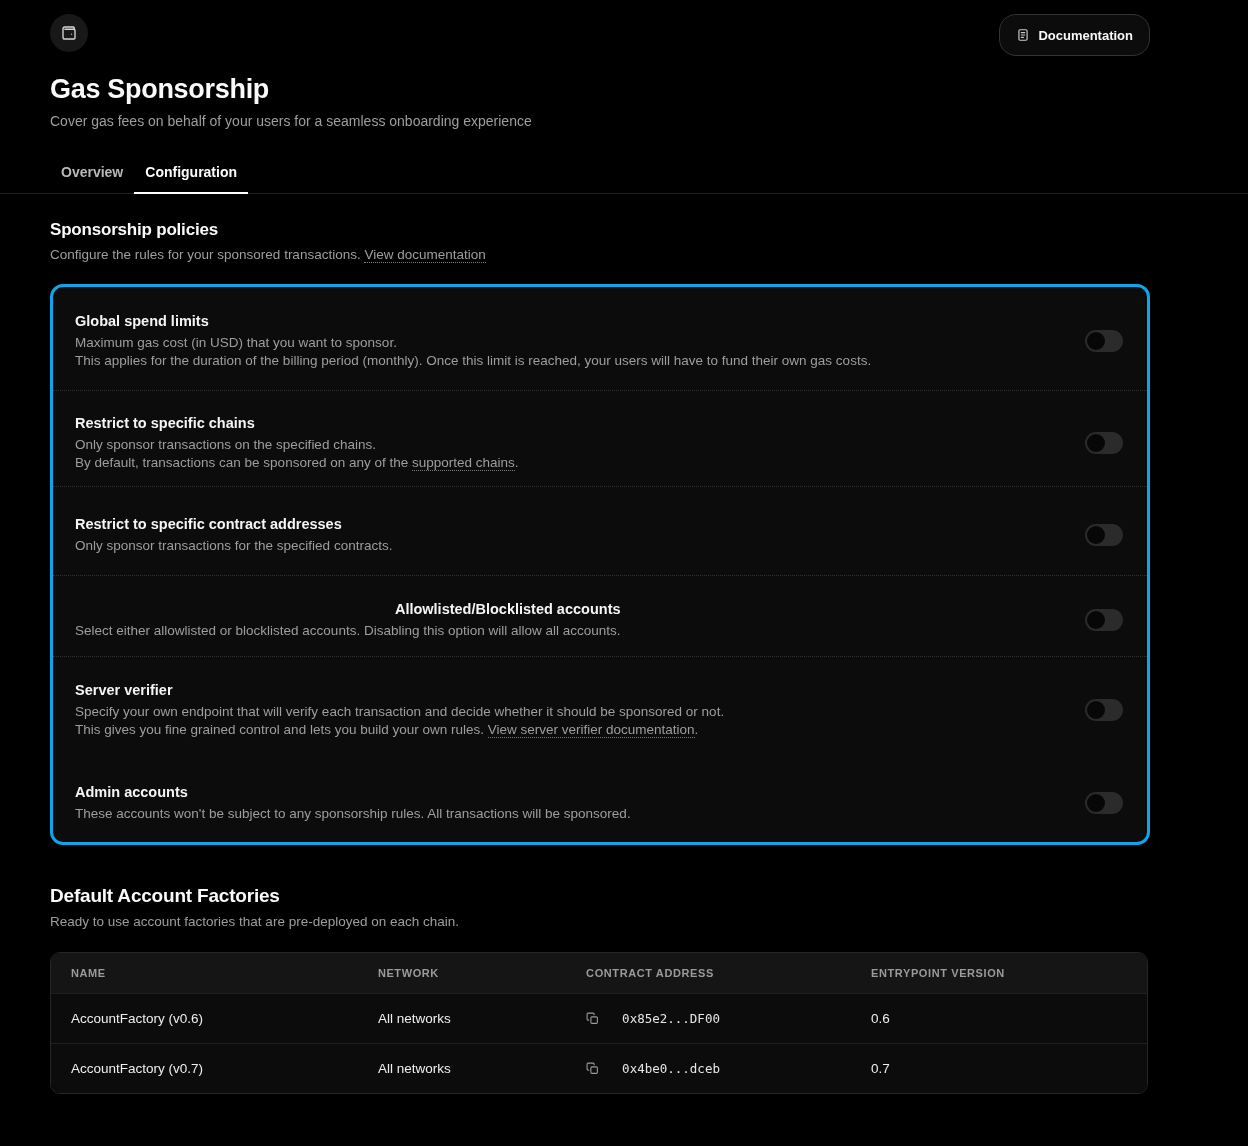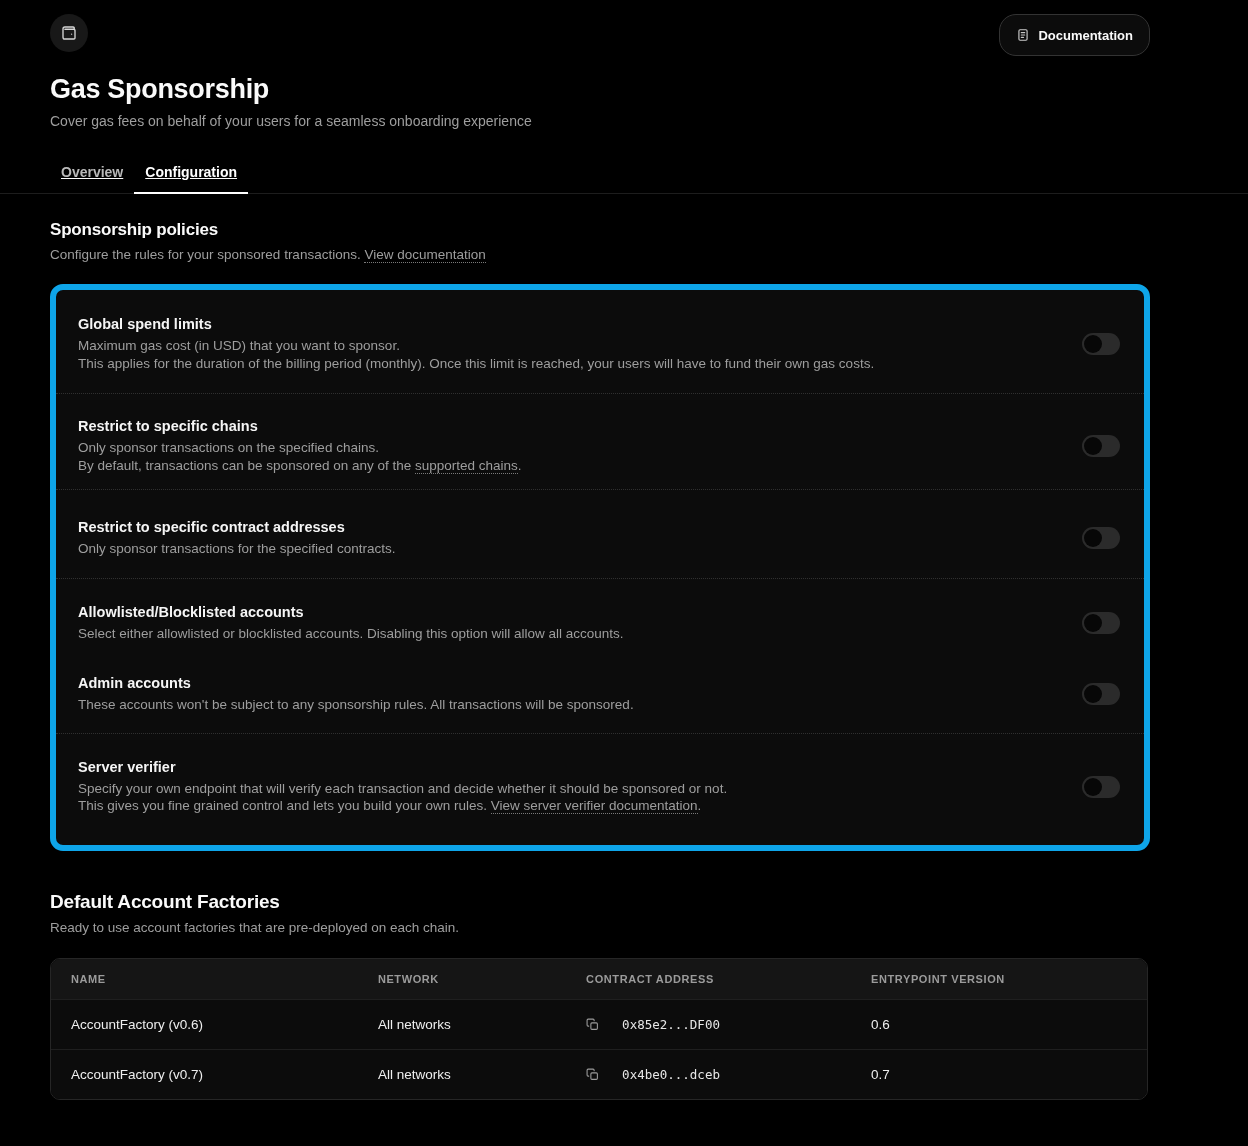--- a/index.html
+++ b/index.html
@@ -36,36 +36,36 @@
   
   .section-heading { font-size: 17px; font-weight: 700; letter-spacing: -0.2px; }
   .section-desc { font-size: 13.5px; color: #9e9e9e; margin-top: 7px; }
   .dotted-link { color: #9e9e9e; text-decoration: none; border-bottom: 1px dotted #7a7a7a; cursor: pointer; text-align: right; }
 
   .policies-section { margin-top: 26px; }
 
   
   .card {
     margin-top: 22px; width: 1100px;
-    background: #0c0c0c; border: 6px solid #0ea5e9; border-radius: 13px;
+    background: #0c0c0c; border: 3px solid #0ea5e9; border-radius: 13px;
     overflow: hidden;
   }
   .policy-row {
     display: flex; align-items: center; justify-content: space-between;
     padding: 0 24px 0 22px;
   }
   .policy-row + .policy-row.divided { border-top: 1px dotted #303030; }
   .policy-text { max-width: 960px; }
   .policy-title { font-size: 14.5px; font-weight: 700; color: #f5f5f5; }
   .policy-desc { font-size: 13.5px; color: #9e9e9e; line-height: 17.5px; margin-top: 5px; }
 
   .r1 { padding-top: 26px; padding-bottom: 21px; }
   .r2 { padding-top: 24px; padding-bottom: 15px; }
   .r3 { padding-top: 29px; padding-bottom: 20px; gap: 22px; }
-  .r4 { padding-top: 25px; padding-bottom: 17px; }
+  .r4 { padding-top: 25px; padding-bottom: 17px; text-align: right; }
   .r5 { padding-top: 25px; padding-bottom: 30px; }
   .r6 { padding-top: 16px; padding-bottom: 19px; }
 
   
   .toggle {
     flex: 0 0 auto; width: 38px; height: 22px; border-radius: 11px;
     background: #2b2b2b; position: relative; cursor: pointer;
   }
   .toggle .knob {
     position: absolute; top: 2px; left: 2px; width: 18px; height: 18px;
@@ -132,21 +132,21 @@
           </svg>
         </span>
         <span>Documentation</span>
       </button>
     </div>
 
     <h1 class="page-title">Gas Sponsorship</h1>
     <div class="page-subtitle">Cover gas fees on behalf of your users for a seamless onboarding experience</div>
   </div>
 
-  <div class="tabs-bar" style="width:1248px; margin:26px 0 0 0;text-decoration:underline;">
+  <div class="tabs-bar" style="width:1248px; margin:26px 0 0 0;">
     <div class="tabs">
       <div class="tab">Overview</div>
       <div class="tab active">Configuration</div>
     </div>
   </div>
 
   <div class="content">
 
     <div class="policies-section">
       <h2 class="section-heading">Sponsorship policies</h2>
@@ -200,38 +200,38 @@
             <div class="policy-title">Allowlisted/Blocklisted accounts</div>
             <div class="policy-desc">
               <span>Select either allowlisted or blocklisted accounts. Disabling this option will allow all accounts.</span>
             </div>
           </div>
           <div class="toggle">
               <div class="knob"></div>
             </div>
         </div>
 
-        <div class="policy-row r6">
-          <div class="policy-text">
-            <div class="policy-title">Admin accounts</div>
-            <div class="policy-desc">
-              <span>These accounts won't be subject to any sponsorship rules. All transactions will be sponsored.</span>
-            </div>
-          </div>
-          <div class="toggle">
-              <div class="knob"></div>
-            </div>
-        </div>
-
         <div class="policy-row r5 divided">
           <div class="policy-text">
             <div class="policy-title">Server verifier</div>
             <div class="policy-desc">
               <span>Specify your own endpoint that will verify each transaction and decide whether it should be sponsored or not.</span><br>
               <span>This gives you fine grained control and lets you build your own rules. </span><a class="dotted-link">View server verifier documentation</a><span>.</span>
+            </div>
+          </div>
+          <div class="toggle">
+              <div class="knob"></div>
+            </div>
+        </div>
+
+        <div class="policy-row r6">
+          <div class="policy-text">
+            <div class="policy-title">Admin accounts</div>
+            <div class="policy-desc">
+              <span>These accounts won't be subject to any sponsorship rules. All transactions will be sponsored.</span>
             </div>
           </div>
           <div class="toggle">
               <div class="knob"></div>
             </div>
         </div>
 
       </div>
     </div>
 

